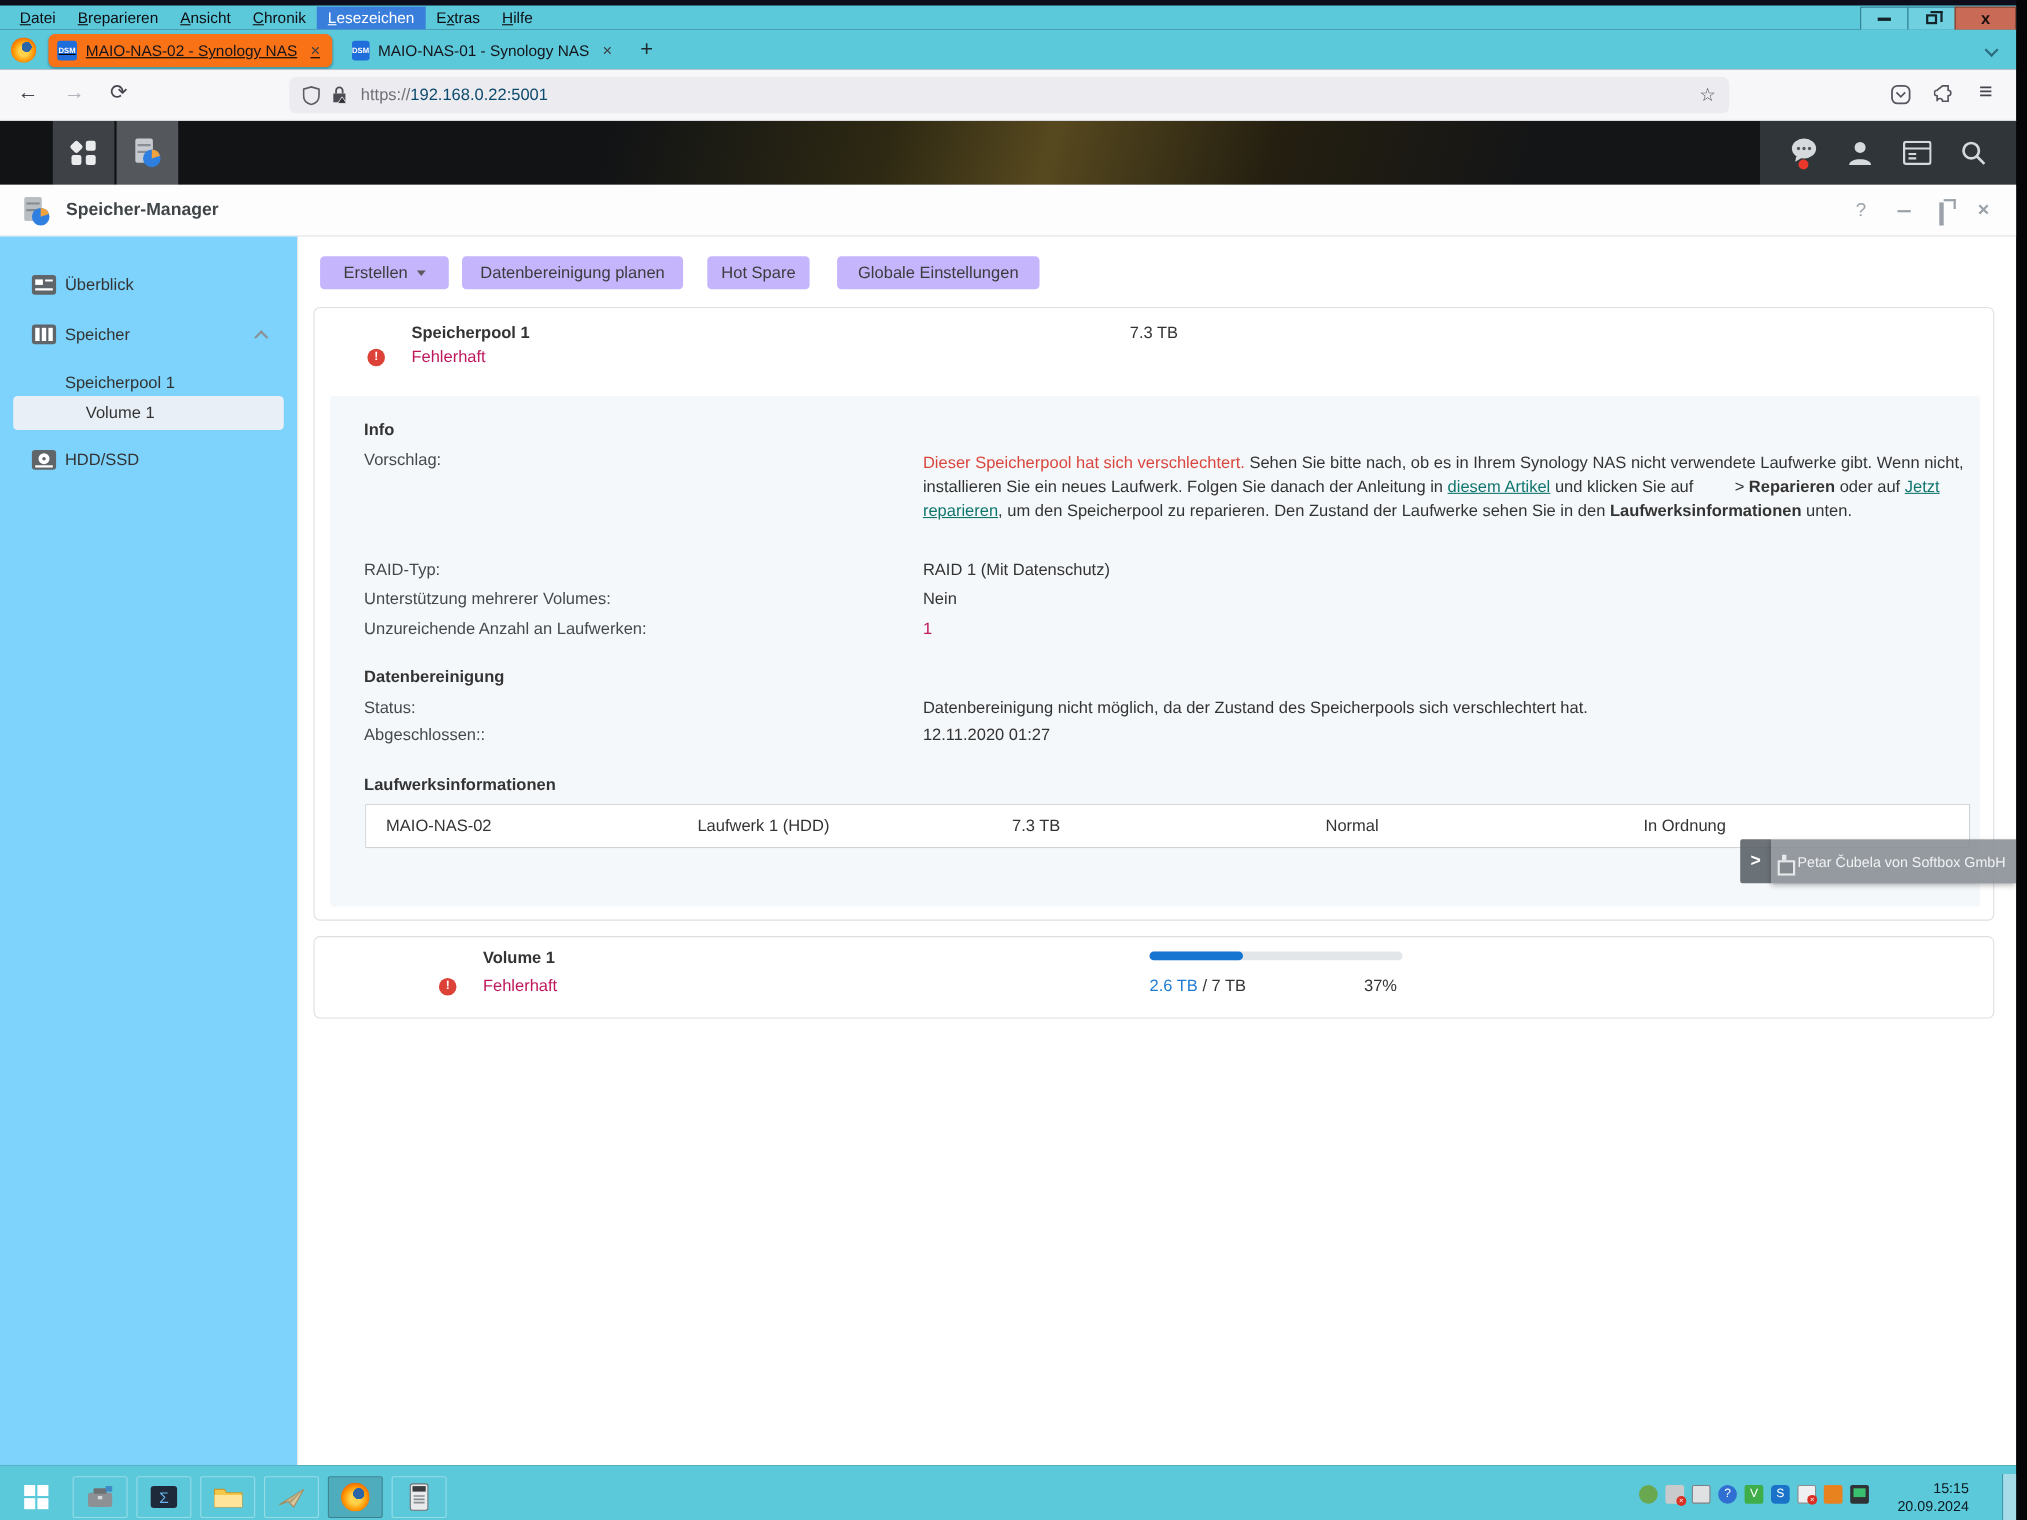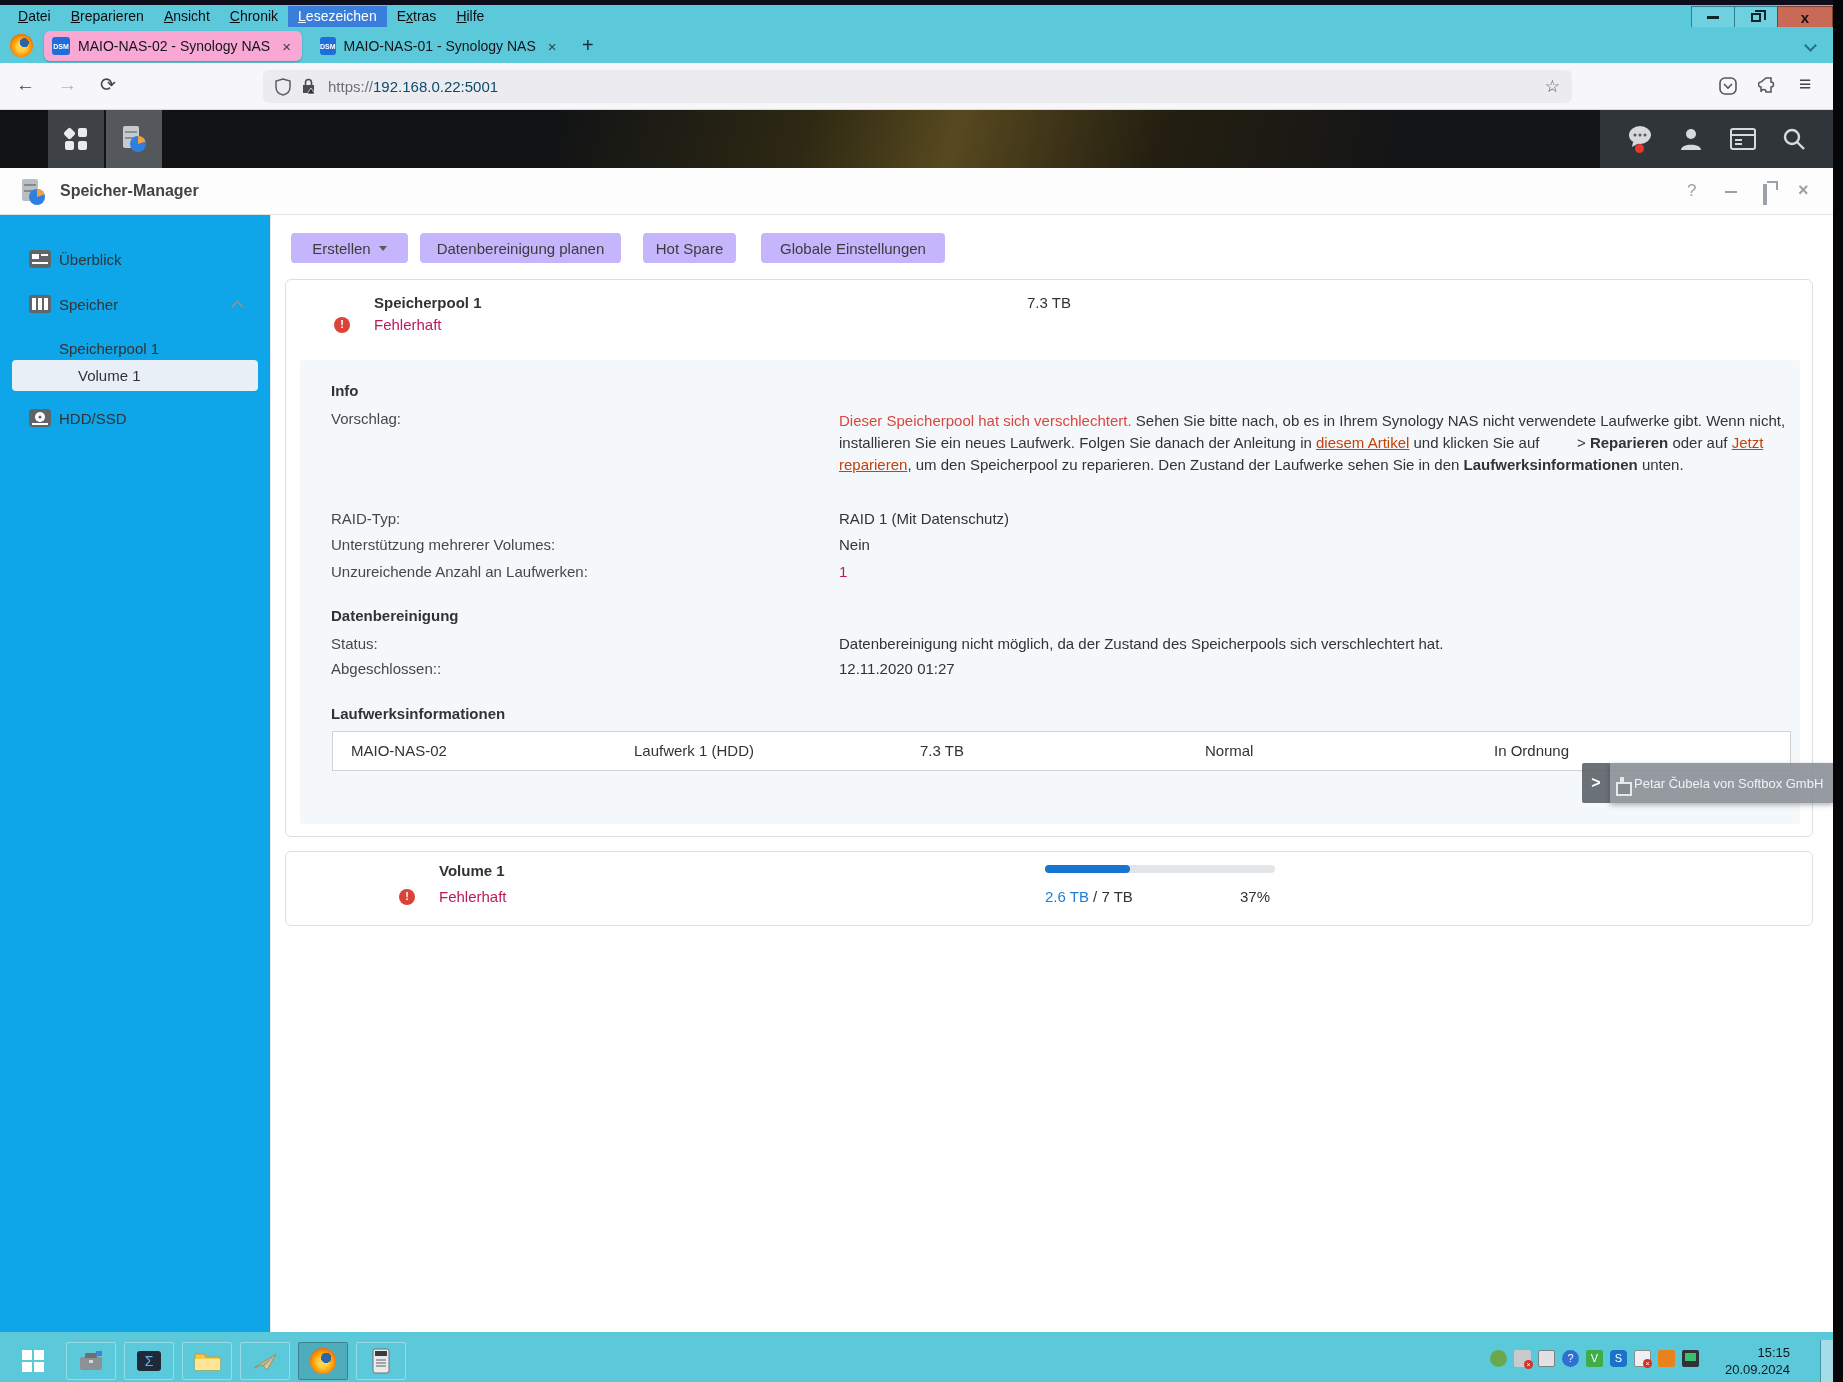--- a/index.html
+++ b/index.html
@@ -16,21 +16,21 @@
   .winbtn{width:44px;height:22px;background:#6fd0df;border:1px solid #2f7d91;display:flex;align-items:center;justify-content:center;margin-left:-1px;}
   .winbtn.close{background:#c96a57;border-color:#7e4030;width:56px;}
   .glyph-min{width:12px;height:3px;background:#13232a;}
   .glyph-restore{width:10px;height:9px;border:2px solid #13232a;position:relative;background:transparent;}
   .glyph-restore:before{content:"";position:absolute;left:2px;top:-5px;width:9px;height:8px;border:2px solid #13232a;border-bottom:none;border-left:none;}
   .glyph-x{font-size:15px;font-weight:bold;color:#18100e;line-height:1;}
 
   .tabbar{left:0;top:27px;width:1833px;height:36px;background:#5cc9db;}
   .ff-logo{width:23px;height:23px;border-radius:50%;background:radial-gradient(circle at 62% 38%,#2b65a8 0 22%,rgba(0,0,0,0) 23%),radial-gradient(circle at 50% 55%,#ffd24a 0 25%,#ff9500 55%,#e8590c 82%,#c23a0f 100%);}
   .tab{position:absolute;top:4px;height:30px;display:flex;align-items:center;border-radius:6px;padding:0 8px;}
-  .tab.active{background:#f9a8d4;box-shadow:0 1px 2px rgba(0,0,0,.25);}
+  .tab.active{background:#f97316;box-shadow:0 1px 2px rgba(0,0,0,.25);text-decoration:underline;}
   .favicon{width:18px;height:18px;border-radius:3px;background:#1f6ddb;color:#fff;font-size:7px;font-weight:bold;display:flex;align-items:center;justify-content:center;margin-right:8px;}
   .tab-title{font-size:14px;color:#15141a;white-space:nowrap;}
   .tab-close{font-size:15px;color:#3c3c44;margin-left:12px;line-height:1;}
   .newtab{position:absolute;top:8px;font-size:20px;color:#1d2a2e;line-height:1;}
   .tabs-chev{position:absolute;right:18px;top:14px;width:9px;height:9px;border-right:2px solid #2b6c7c;border-bottom:2px solid #2b6c7c;transform:rotate(45deg);}
 
   .navbar{left:0;top:63px;width:1833px;height:47px;background:#f7f7f9;border-bottom:1px solid #d9d9de;}
   .nav-ic{font-size:19px;color:#45454e;line-height:1;}
   .nav-ic.dis{color:#b3b3bc;}
   .urlbar{left:263px;top:7px;width:1309px;height:33px;background:#ececf0;border-radius:6px;display:flex;align-items:center;padding:0 12px;}
@@ -48,21 +48,21 @@
   
   .appwindow{left:0;top:168px;width:1833px;height:1164px;background:#fff;}
   .apptitle{left:0;top:0;width:100%;height:47px;background:#fdfdfe;border-bottom:1px solid #dfe3e6;}
   .apptitle-text{font-size:16px;font-weight:bold;color:#3f4447;}
   .appctl{font-size:17px;color:#9aa1a8;line-height:1;}
   .glyph-min2{width:12px;height:2px;background:#9aa1a8;}
   .glyph-restore2{width:11px;height:9px;border:2px solid #9aa1a8;position:relative;}
   .glyph-restore2:before{content:"";position:absolute;left:2px;top:-5px;width:9px;height:7px;border:2px solid #9aa1a8;border-bottom:none;border-left:none;}
   .glyph-x2{font-size:18px;color:#9aa1a8;font-weight:bold;line-height:1;}
 
-  .sidebar{left:0;top:47px;width:271px;height:1117px;background:#0ea5e9;border-right:1px solid #e4e6e8;}
+  .sidebar{left:0;top:47px;width:271px;height:1117px;background:#7dd3fc;border-right:1px solid #e4e6e8;}
   .side-item{position:absolute;left:0;width:271px;height:30px;display:flex;align-items:center;font-size:15px;color:#333;cursor:pointer;}
   .side-item .lbl{white-space:nowrap;}
   .side-sel{position:absolute;left:12px;width:246px;height:31px;background:#e9eff6;border-radius:4px;display:flex;align-items:center;font-size:15px;color:#333;}
   .side-chev{position:absolute;left:233px;width:9px;height:9px;border-left:2px solid #8a9095;border-top:2px solid #8a9095;transform:rotate(45deg);}
   .sideicon{width:24px;height:20px;}
 
   .toolbtn{position:absolute;top:65px;height:30px;background:#c4b5fd;border-radius:4px;display:flex;align-items:center;justify-content:center;font-size:15px;color:#3c3c3c;cursor:pointer;white-space:nowrap;}
   .caret-down{width:0;height:0;border-left:4px solid transparent;border-right:4px solid transparent;border-top:5px solid #5a5a5a;margin-left:8px;}
 
   .panel{position:absolute;left:285px;width:1528px;background:#fff;border:1px solid #dde0e3;border-radius:6px;}
@@ -71,21 +71,21 @@
   .tintbox{position:absolute;left:14px;top:80px;width:1500px;height:464px;background:#f5f8fa;border-radius:3px;}
 
   .h-bold{font-size:15px;font-weight:bold;color:#333;}
   .lbl-txt{font-size:15px;color:#45494d;}
   .val-txt{font-size:15px;color:#333;}
   .red-txt{color:#be185d;}
   .green-txt{color:#27a24b;}
   .err-badge{width:16px;height:16px;border-radius:50%;background:#dc4238;color:#fff;font-size:11px;font-weight:bold;display:flex;align-items:center;justify-content:center;line-height:1;}
   .para{font-size:15px;line-height:22px;color:#333;}
   .seg-red{color:#d9463e;}
-  .seg-link{color:#c2410c;text-decoration:underline;cursor:pointer;}
+  .seg-link{color:#0f766e;text-decoration:underline;cursor:pointer;}
   .seg-bold{font-weight:bold;}
 
   .dtable{position:absolute;left:32px;top:371px;width:1459px;border:1px solid #cfd3d6;background:#fff;}
   .thead{position:relative;height:37px;background:#90979c;}
   .thead span{position:absolute;top:10px;font-size:15px;color:#f4f6f7;white-space:nowrap;}
   .trow{position:relative;height:38px;background:#fff;}
   .trow span{position:absolute;top:10px;font-size:15px;color:#333;white-space:nowrap;}
 
   .pbar{position:absolute;width:230px;height:8px;border-radius:4px;background:#e3e6e9;}
   .pbar .fill{height:8px;border-radius:4px;background:#1675d1;}

